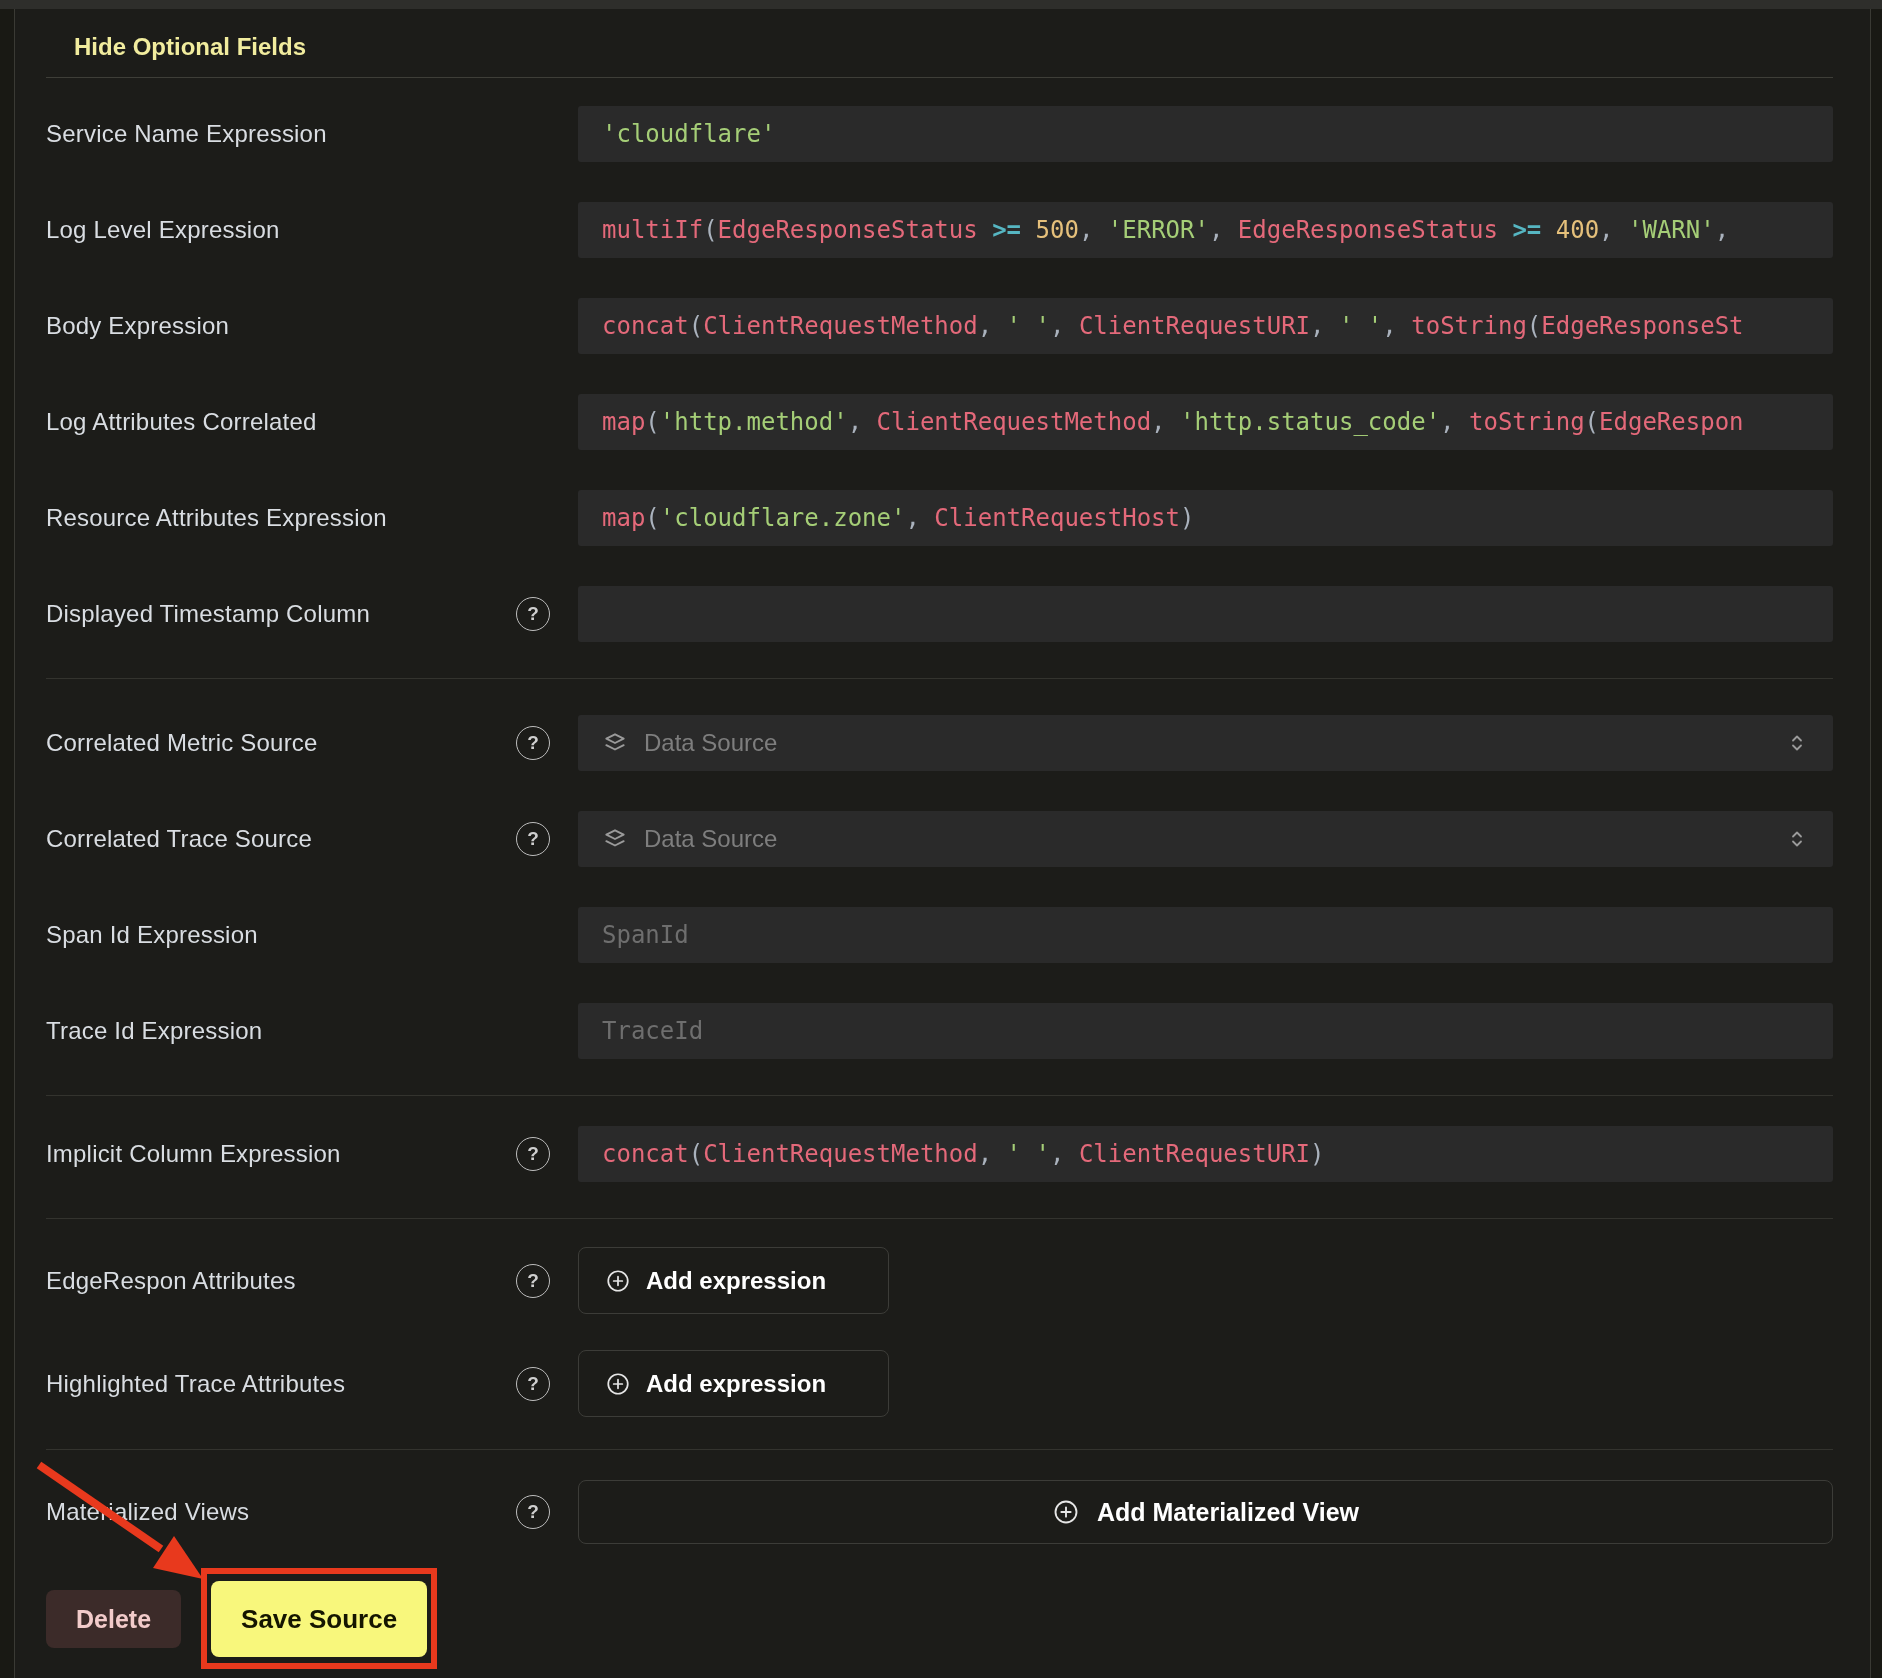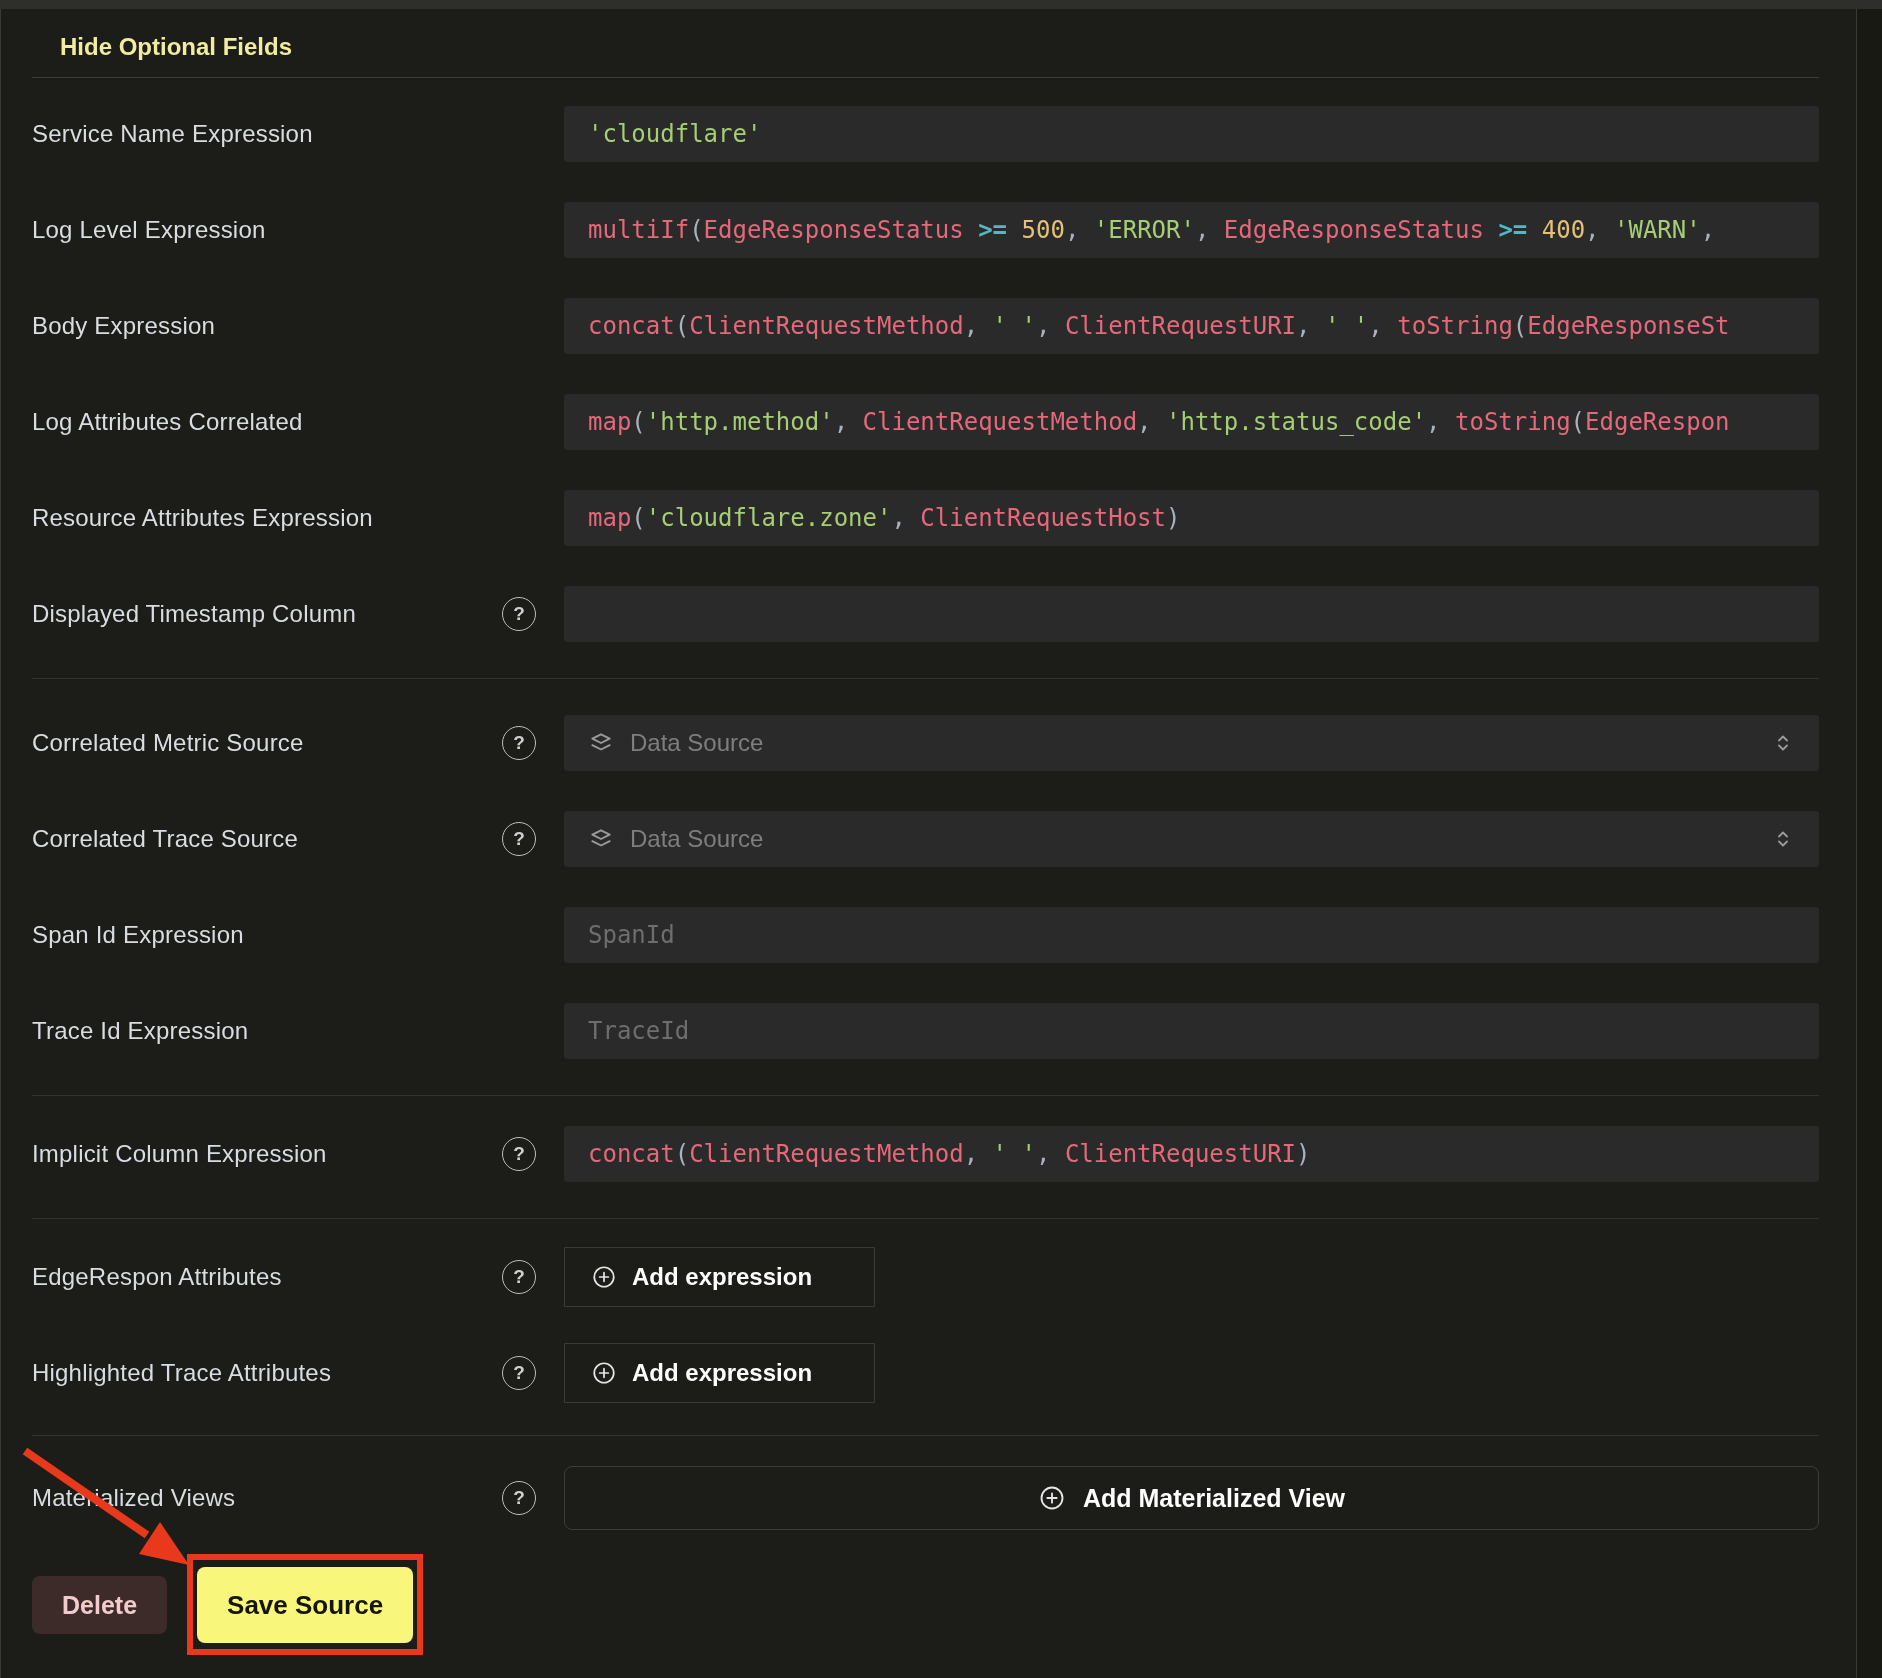--- a/index.html
+++ b/index.html
@@ -10,21 +10,21 @@
     --placeholder:#6e6e6e; --select-placeholder:#7e7e7e; --icon:#9a9a9a;
     --btn-border:#3c3c38; --btn-text:#ffffff;
     --delete-bg:#3c2b29; --delete-text:#f2cbca;
     --save-bg:#f8f77c; --save-text:#151500; --annotation-red:#e8391d;
   }
   *{box-sizing:border-box;margin:0;padding:0;}
   html,body{width:1882px;height:1678px;overflow:hidden;}
   body{background:var(--edge-bg);font-family:"Liberation Sans",sans-serif;}
   .top-strip{height:9px;width:100%;background:var(--strip);}
   .panel{
-    position:relative;width:1857px;height:1669px;
+    position:relative;margin-left:14px;width:1857px;height:1669px;
     background:var(--page-bg);
     border-left:1px solid var(--panel-border);border-right:1px solid var(--panel-border);
     padding:24px 37px 24px 31px;
   }
   .toggle{
     display:inline-block;margin-left:28px;color:var(--accent-yellow);
     font-size:24px;font-weight:700;cursor:pointer;text-decoration:none;
   }
   .divider{height:1px;background:var(--divider);border:none;}
   .divider.strong{background:var(--divider-strong);margin-top:16px;}
@@ -50,22 +50,22 @@
   .tok-op{color:var(--code-op);font-weight:600;}
   .tok-punc{color:var(--code-punc);}
   .ph-mono{font-family:"DejaVu Sans Mono",monospace;font-size:24px;color:var(--placeholder);}
   .select{cursor:pointer;gap:16px;}
   .select .ph{font-size:24px;color:var(--select-placeholder);}
   .select .icon-left{flex:0 0 auto;display:flex;}
   .select .icon-right{margin-left:auto;display:flex;}
   svg.stroke{fill:none;stroke:var(--icon);stroke-width:1.8;stroke-linecap:round;stroke-linejoin:round;}
   svg.stroke-bright{fill:none;stroke:#e6e6e6;stroke-width:1.6;stroke-linecap:round;stroke-linejoin:round;}
   .add-btn{
-    width:311px;height:60px;background:transparent;border:1px solid var(--btn-border);
-    border-radius:1px;color:var(--btn-text);font-family:"Liberation Sans",sans-serif;
+    width:311px;height:67px;background:transparent;border:1px solid var(--btn-border);
+    border-radius:8px;color:var(--btn-text);font-family:"Liberation Sans",sans-serif;
     font-size:24px;font-weight:700;display:inline-flex;align-items:center;
     gap:15px;padding:0 26px;cursor:pointer;
   }
   .add-wide{
     width:100%;height:64px;background:transparent;border:1px solid var(--btn-border);
     border-radius:8px;color:var(--btn-text);font-family:"Liberation Sans",sans-serif;
     font-size:25px;font-weight:700;display:flex;align-items:center;justify-content:center;
     gap:17px;cursor:pointer;
   }
   .footer{display:flex;justify-content:flex-start;align-items:center;gap:30px;margin-top:38px;height:74px;}

